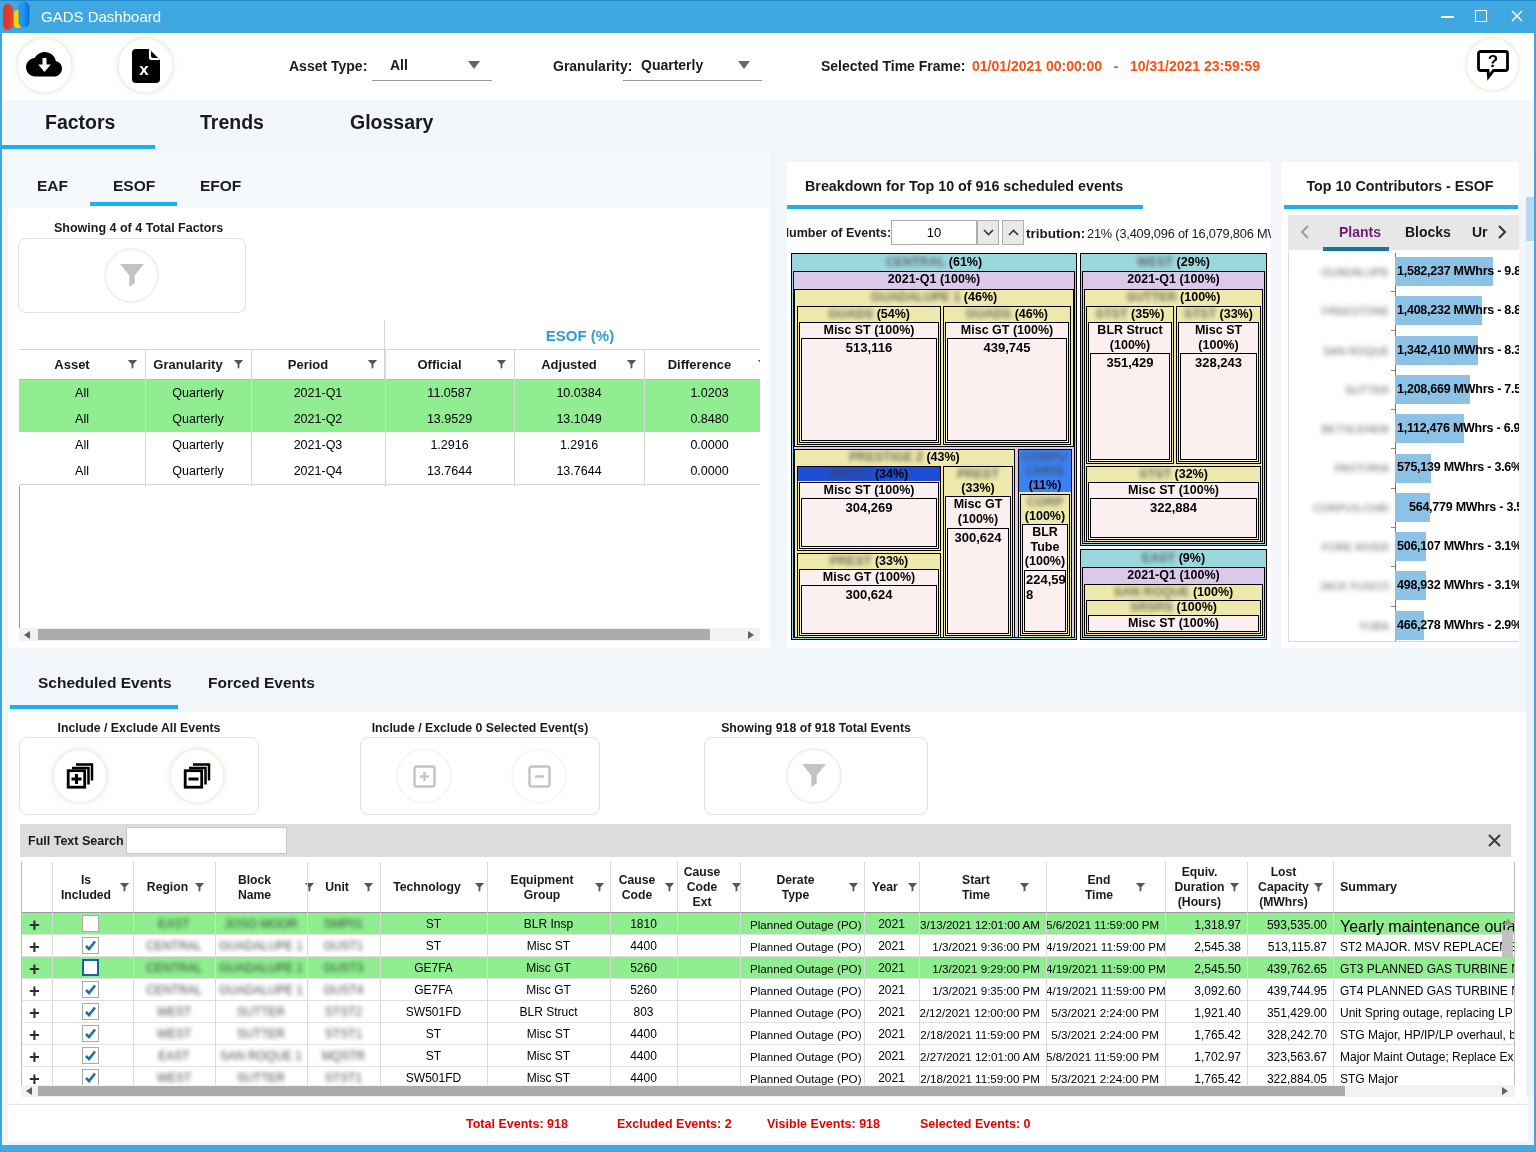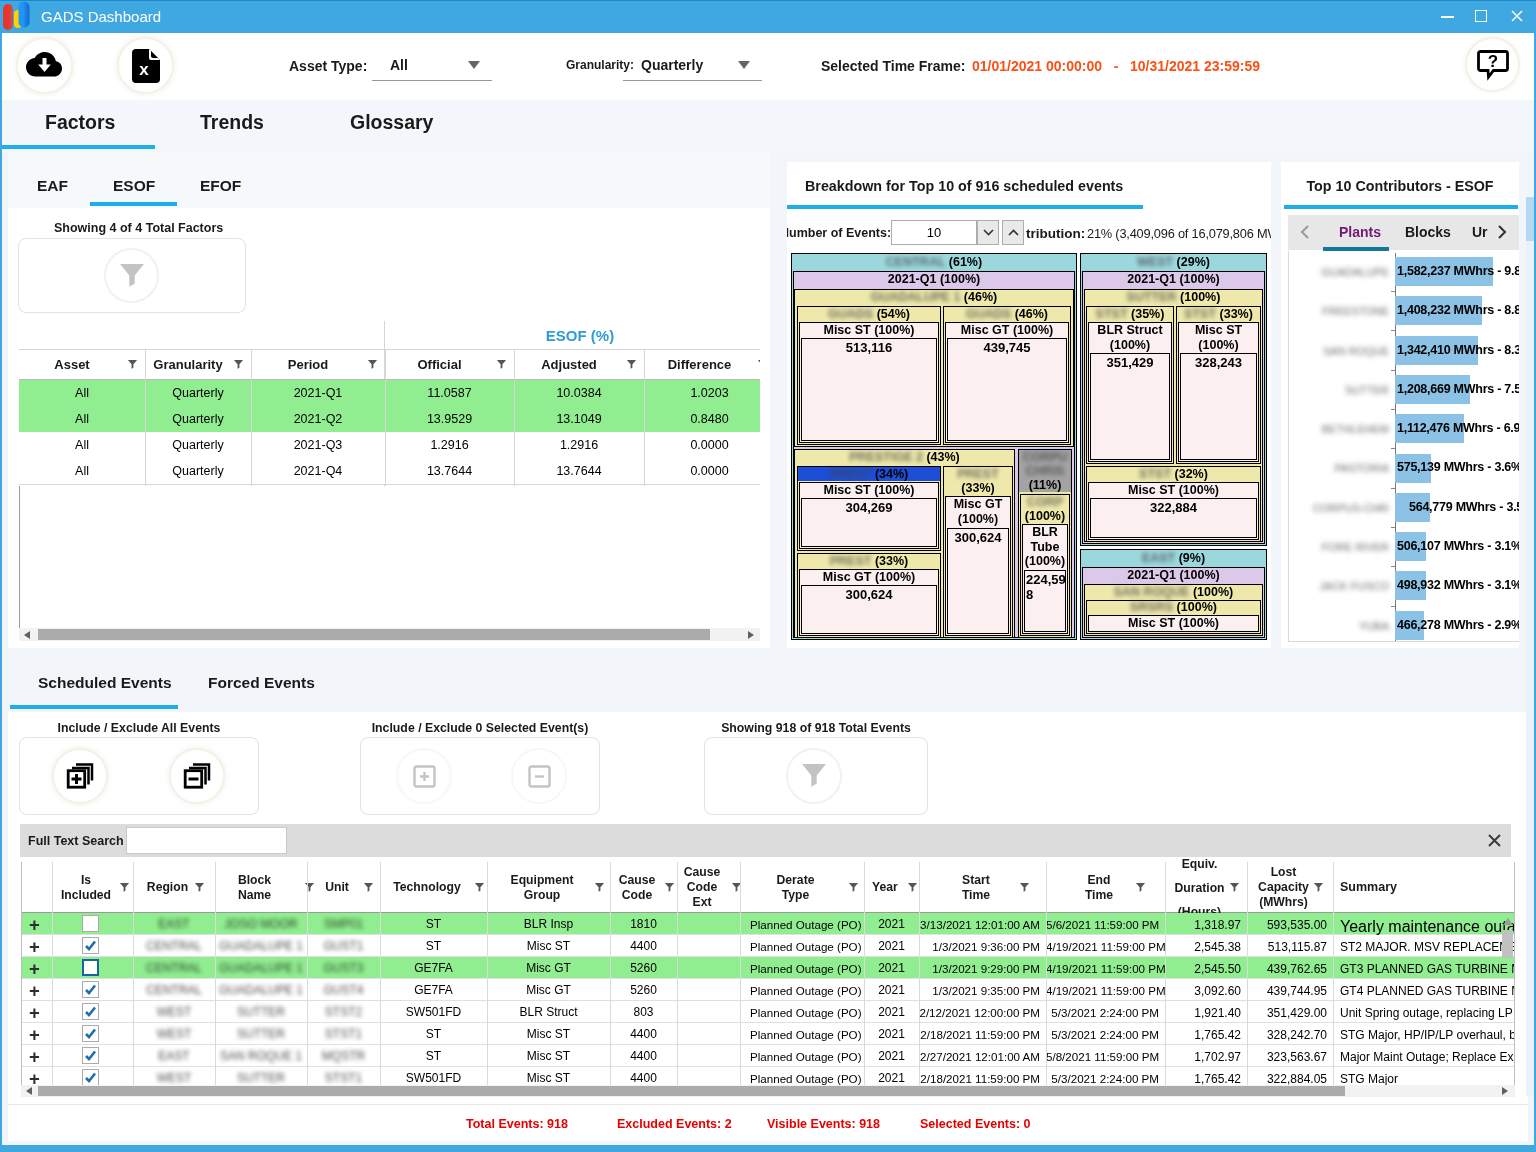--- a/index.html
+++ b/index.html
@@ -63,21 +63,21 @@
     <path d="M4 0 h13 l11 11 v19 a4 4 0 0 1-4 4 H4 a4 4 0 0 1-4-4 V4 a4 4 0 0 1 4-4z" fill="#000"></path>
     <path d="M17 0 l11 11 h-9 a2 2 0 0 1-2-2z" fill="#fff"></path>
     <path d="M19 2 l7 7 h-5 a2 2 0 0 1-2-2z" fill="#000"></path>
     <text x="12" y="26" font-size="17" font-weight="bold" fill="#fff" text-anchor="middle" font-family="Liberation Sans">x</text>
   </svg>
 </div>
 <div class="abs b" style="left:289px; top:58px; font-size:14px; color:#1a1a1a;">Asset Type:</div>
 <div class="abs b" style="left:390px; top:57px; font-size:14px; color:#1a1a1a;">All</div>
 <div class="abs" style="left:372px; top:80px; width:120px; height:1px; background:#999;"></div>
 <div class="abs" style="left:468px; top:61px; width:0; height:0; border-left:6px solid transparent; border-right:6px solid transparent; border-top:8px solid #666;"></div>
-<div class="abs b" style="left:566px; top:58px; font-size:12px; color:#1a1a1a;text-align:right;">Granularity:</div>
+<div class="abs b" style="left:553px; top:58px; font-size:14px; color:#1a1a1a;text-align:right;">Granularity:</div>
 <div class="abs b" style="left:641px; top:57px; font-size:14px; color:#1a1a1a;">Quarterly</div>
 <div class="abs" style="left:623px; top:80px; width:139px; height:1px; background:#999;"></div>
 <div class="abs" style="left:738px; top:61px; width:0; height:0; border-left:6px solid transparent; border-right:6px solid transparent; border-top:8px solid #666;"></div>
 <div class="abs b" style="left:821px; top:58px; font-size:14px; color:#1a1a1a;">Selected Time Frame:</div>
 <div class="abs b" style="left:972px; top:58px; font-size:14px; color:#fc4f14;">01/01/2021 00:00:00&nbsp;&nbsp; -&nbsp;&nbsp; 10/31/2021 23:59:59</div>
 <div class="abs ring ctr" style="left:1465px; top:37px; width:55px; height:55px; box-shadow:0 0 5px rgba(0,0,0,0.05);">
   <svg width="34" height="34" viewBox="0 0 34 34">
     <path d="M4.5 3.5 h25 a2 2 0 0 1 2 2 v15 a2 2 0 0 1-2 2 h-12 l-5 6.5 -0.5-6.5 h-7.5 a2 2 0 0 1-2-2 v-15 a2 2 0 0 1 2-2z" fill="none" stroke="#000" stroke-width="2.8"></path>
     <text x="17" y="19" font-size="17" font-weight="bold" fill="#000" text-anchor="middle" font-family="Liberation Sans">?</text>
   </svg>
@@ -222,21 +222,21 @@
     <div class="abs b" style="left:159px;top:335px;width:64px;height:30px;background:#fbeff0;font-size:12.5px;line-height:15px;text-align:center;color:#000;">Misc GT<br>(100%)</div>
     <div class="abs" style="left:160px;top:366px;width:62px;height:106px;border:1px solid #000;background:#fbeff0;"></div>
     <div class="abs b" style="left:160px;top:368px;width:62px;height:15px;font-size:13px;line-height:15px;text-align:center;color:#000;">300,624</div>
     <div class="abs" style="left:10px;top:391px;width:144px;height:85px;border:1px solid #000;background:#eee8aa;"></div>
     <div class="abs b" style="left:11px;top:392px;width:142px;height:14px;background:#eee8aa;font-size:12.5px;line-height:14px;text-align:center;color:#000;"><span class="blur2">PREST</span> (33%)</div>
     <div class="abs" style="left:12px;top:407px;width:140px;height:67px;border:1px solid #000;background:#fbeff0;"></div>
     <div class="abs b" style="left:13px;top:408px;width:138px;height:14px;background:#fbeff0;font-size:12.5px;line-height:14px;text-align:center;color:#000;">Misc GT (100%)</div>
     <div class="abs" style="left:14px;top:423px;width:136px;height:49px;border:1px solid #000;background:#fbeff0;"></div>
     <div class="abs b" style="left:14px;top:425px;width:136px;height:15px;font-size:13px;line-height:15px;text-align:center;color:#000;">300,624</div>
     <div class="abs" style="left:231px;top:287px;width:54px;height:189px;border:1px solid #000;background:#eee8aa;"></div>
-    <div class="abs b" style="left:232px;top:288px;width:52px;height:42px;background:#a3a3a3;font-size:12.5px;line-height:14px;text-align:center;color:#000;"><span class="blur2">CORPU</span><br><span class="blur2">CHRIS</span><br>(11%)</div>
+    <div class="abs b" style="left:232px;top:288px;width:52px;height:42px;background:#3b82f6;font-size:12.5px;line-height:14px;text-align:center;color:#000;"><span class="blur2">CORPU</span><br><span class="blur2">CHRIS</span><br>(11%)</div>
     <div class="abs" style="left:233px;top:332px;width:50px;height:142px;border:1px solid #000;background:#eee8aa;"></div>
     <div class="abs b" style="left:234px;top:333px;width:48px;height:28px;background:#eee8aa;font-size:12.5px;line-height:14px;text-align:center;color:#000;"><span class="blur2">CORP</span><br>(100%)</div>
     <div class="abs" style="left:235px;top:362px;width:46px;height:110px;border:1px solid #000;background:#fbeff0;"></div>
     <div class="abs b" style="left:236px;top:363px;width:44px;height:44px;background:#fbeff0;font-size:12.5px;line-height:14.6px;text-align:center;color:#000;">BLR<br>Tube<br>(100%)</div>
     <div class="abs" style="left:237px;top:408px;width:42px;height:62px;border:1px solid #000;background:#fbeff0;"></div>
     <div class="abs b" style="left:239px;top:410px;width:44px;font-size:13px;line-height:15px;text-align:left;color:#000;">224,59<br>8</div>
     <div class="abs" style="left:293px;top:91px;width:187px;height:293px;border:1px solid #000;background:#9bd8de;"></div>
     <div class="abs b" style="left:294px;top:92px;width:185px;height:16px;background:#9bd8de;font-size:12.5px;line-height:16px;text-align:center;color:#000;"><span class="blur2">WEST</span> (29%)</div>
     <div class="abs" style="left:295px;top:109px;width:183px;height:273px;border:1px solid #000;background:#dcc8e9;"></div>
     <div class="abs b" style="left:296px;top:110px;width:181px;height:15px;background:#dcc8e9;font-size:12.5px;line-height:15px;text-align:center;color:#000;">2021-Q1 (100%)</div>
@@ -382,21 +382,21 @@
 <div class="abs b ctr" style="left:215px; top:862px; width:79px; height:51px; font-size:12.2px; line-height:15px; text-align:center; color:#1a1a1a;">Block<br>Name</div>
 <div class="abs b ctr" style="left:307px; top:862px; width:60px; height:51px; font-size:12.2px; line-height:15px; text-align:center; color:#1a1a1a;">Unit</div>
 <div class="abs b ctr" style="left:380px; top:862px; width:94px; height:51px; font-size:12.2px; line-height:15px; text-align:center; color:#1a1a1a;">Technology</div>
 <div class="abs b ctr" style="left:487px; top:862px; width:110px; height:51px; font-size:12.2px; line-height:15px; text-align:center; color:#1a1a1a;">Equipment<br>Group</div>
 <div class="abs b ctr" style="left:610px; top:862px; width:54px; height:51px; font-size:12.2px; line-height:15px; text-align:center; color:#1a1a1a;">Cause<br>Code</div>
 <div class="abs b ctr" style="left:677px; top:862px; width:50px; height:51px; font-size:12.2px; line-height:15px; text-align:center; color:#1a1a1a;">Cause<br>Code<br>Ext</div>
 <div class="abs b ctr" style="left:740px; top:862px; width:111px; height:51px; font-size:12.2px; line-height:15px; text-align:center; color:#1a1a1a;">Derate<br>Type</div>
 <div class="abs b ctr" style="left:864px; top:862px; width:42px; height:51px; font-size:12.2px; line-height:15px; text-align:center; color:#1a1a1a;">Year</div>
 <div class="abs b ctr" style="left:919px; top:862px; width:114px; height:51px; font-size:12.2px; line-height:15px; text-align:center; color:#1a1a1a;">Start<br>Time</div>
 <div class="abs b ctr" style="left:1046px; top:862px; width:106px; height:51px; font-size:12.2px; line-height:15px; text-align:center; color:#1a1a1a;">End<br>Time</div>
-<div class="abs b ctr" style="left:1165px; top:862px; width:69px; height:51px; font-size:12.2px; line-height:24px; text-align:center; color:#1a1a1a;">Equiv.<br>Duration<br>(Hours)</div>
+<div class="abs b ctr" style="left:1165px; top:862px; width:69px; height:51px; font-size:12.2px; line-height:15px; text-align:center; color:#1a1a1a;">Equiv.<br>Duration<br>(Hours)</div>
 <div class="abs b ctr" style="left:1247px; top:862px; width:73px; height:51px; font-size:12.2px; line-height:15px; text-align:center; color:#1a1a1a;">Lost<br>Capacity<br>(MWhrs)</div>
 <div class="abs b" style="left:1340px; top:880px; font-size:12.5px; color:#1a1a1a;">Summary</div>
 <svg class="abs" style="left:119px; top:882px" width="11" height="11" viewBox="0 0 24 24">
     <path d="M2 2 H22 L14 11.5 V19 L10 21.5 V11.5 Z" fill="#555"></path>
   </svg>
 <svg class="abs" style="left:194px; top:882px" width="11" height="11" viewBox="0 0 24 24">
     <path d="M2 2 H22 L14 11.5 V19 L10 21.5 V11.5 Z" fill="#555"></path>
   </svg>
 <svg class="abs" style="left:304px; top:882px" width="11" height="11" viewBox="0 0 24 24">
     <path d="M2 2 H22 L14 11.5 V19 L10 21.5 V11.5 Z" fill="#555"></path>

